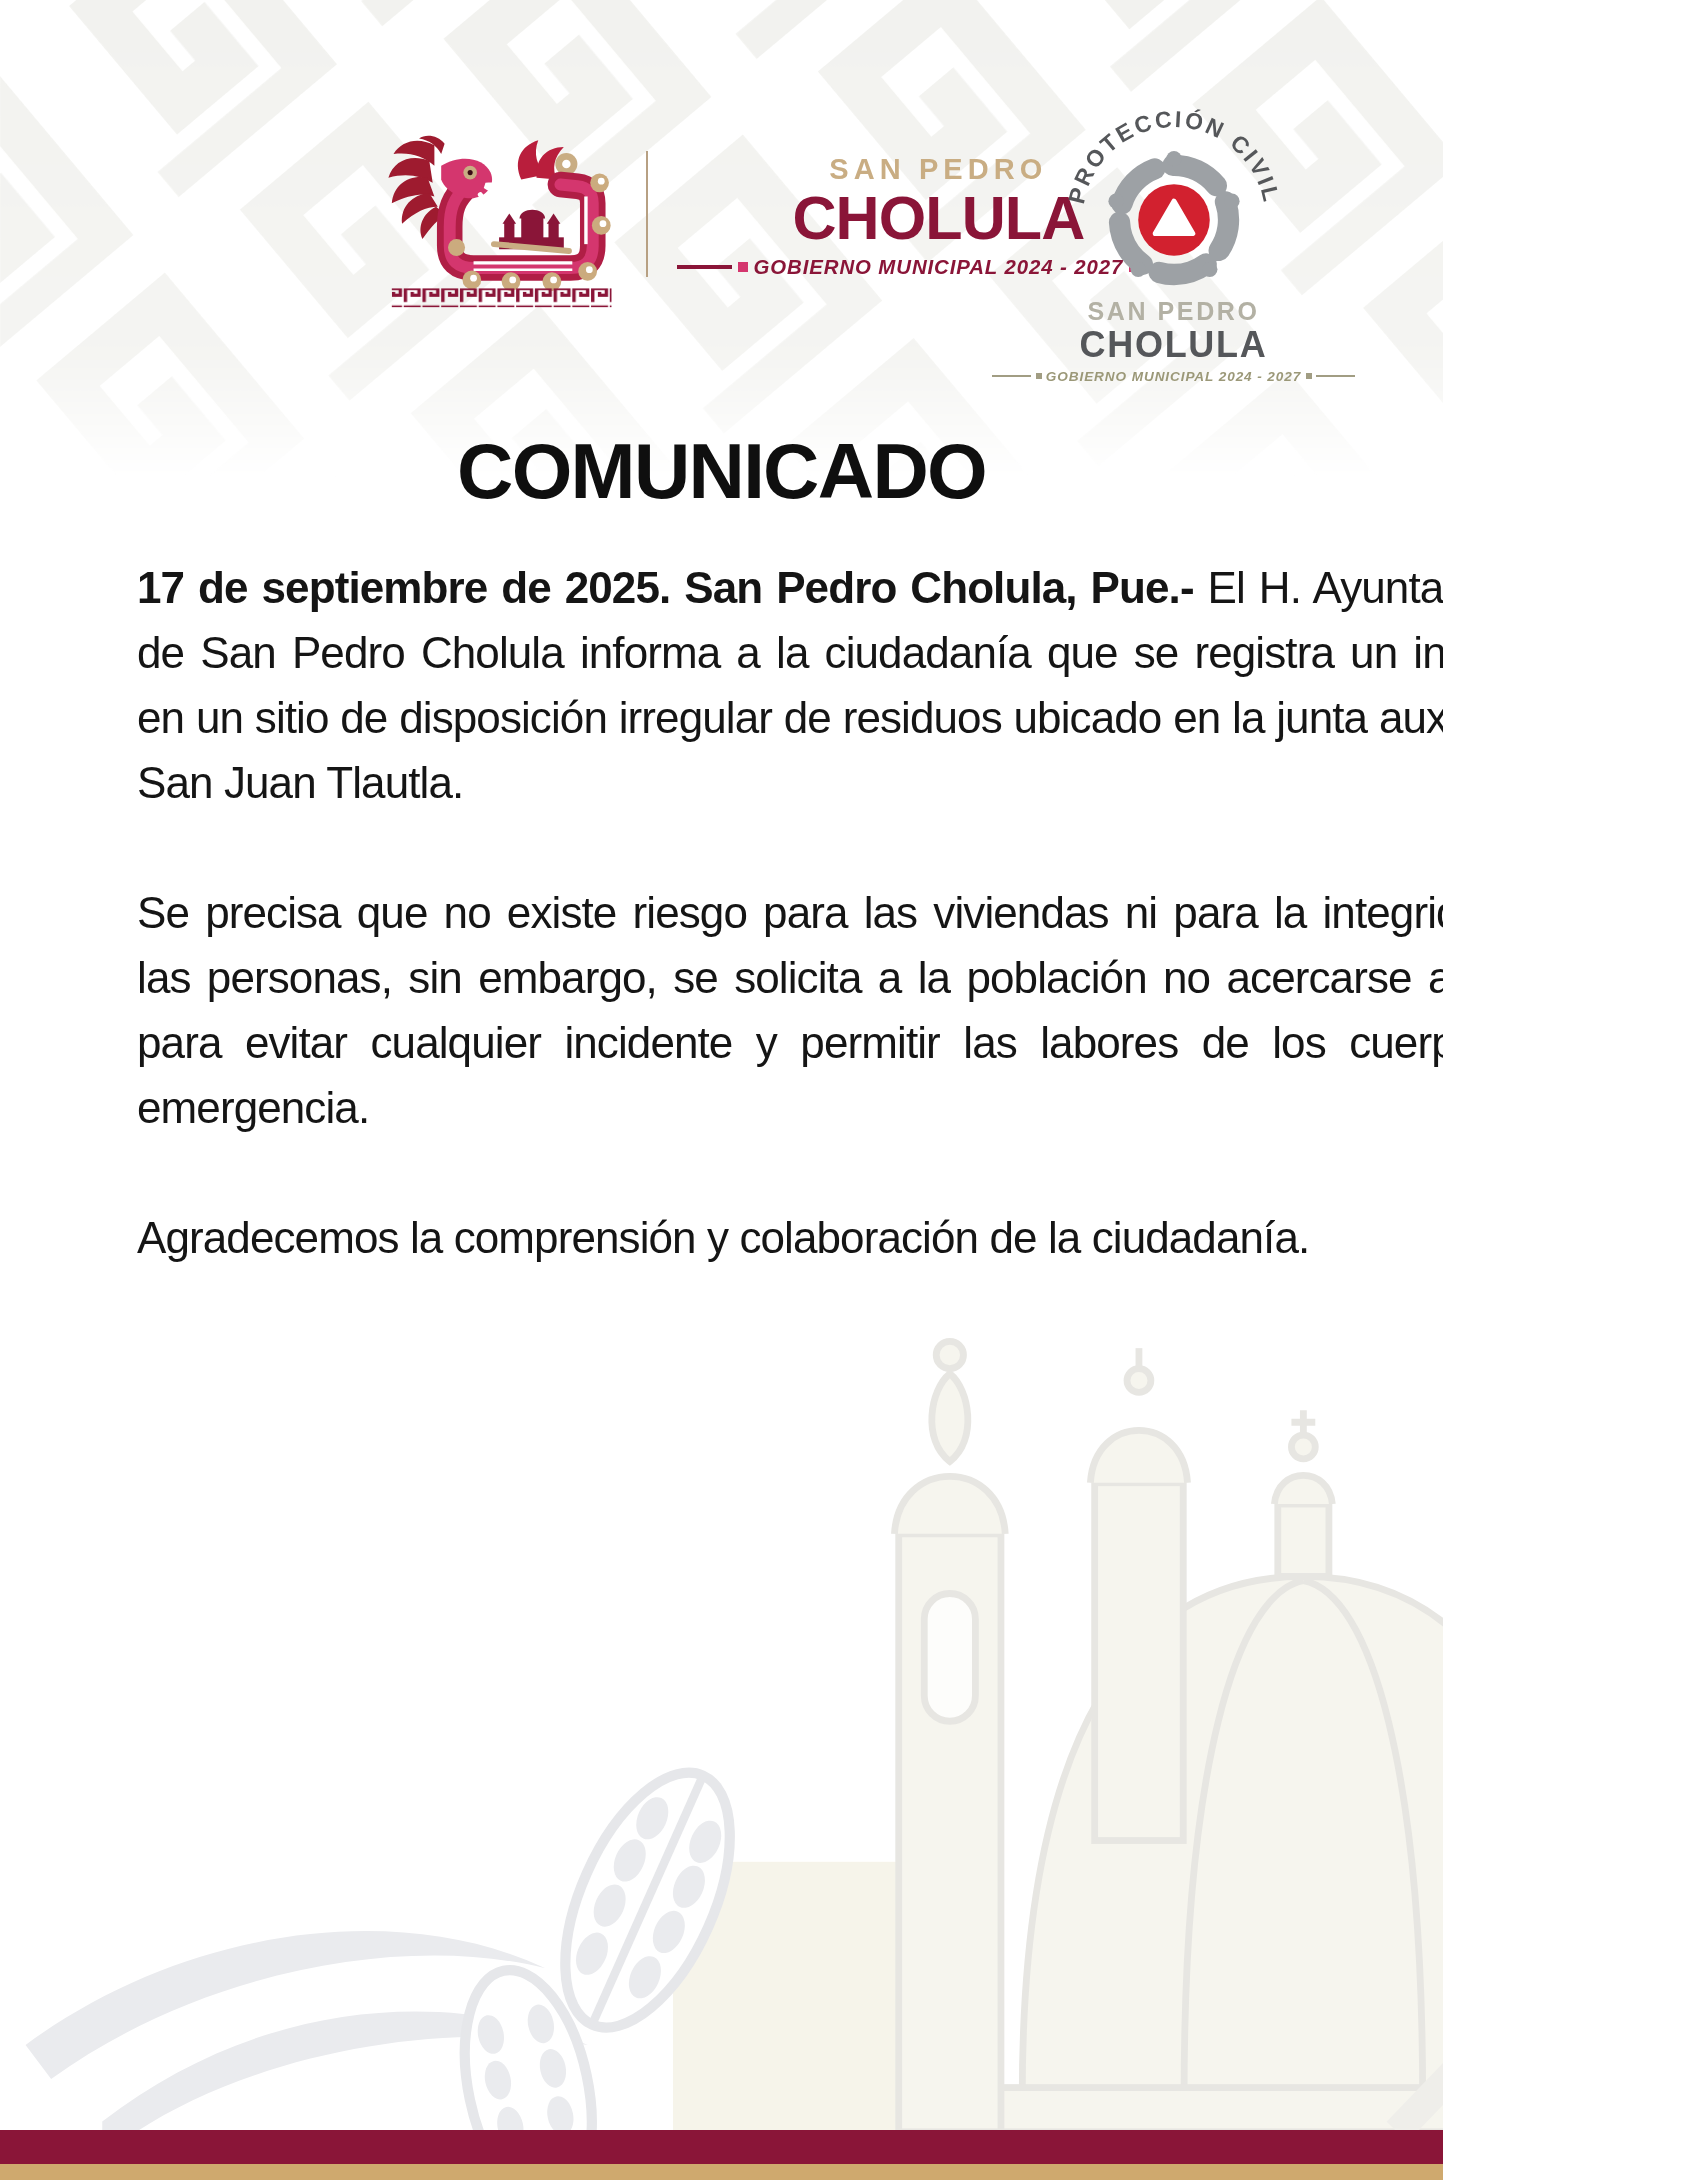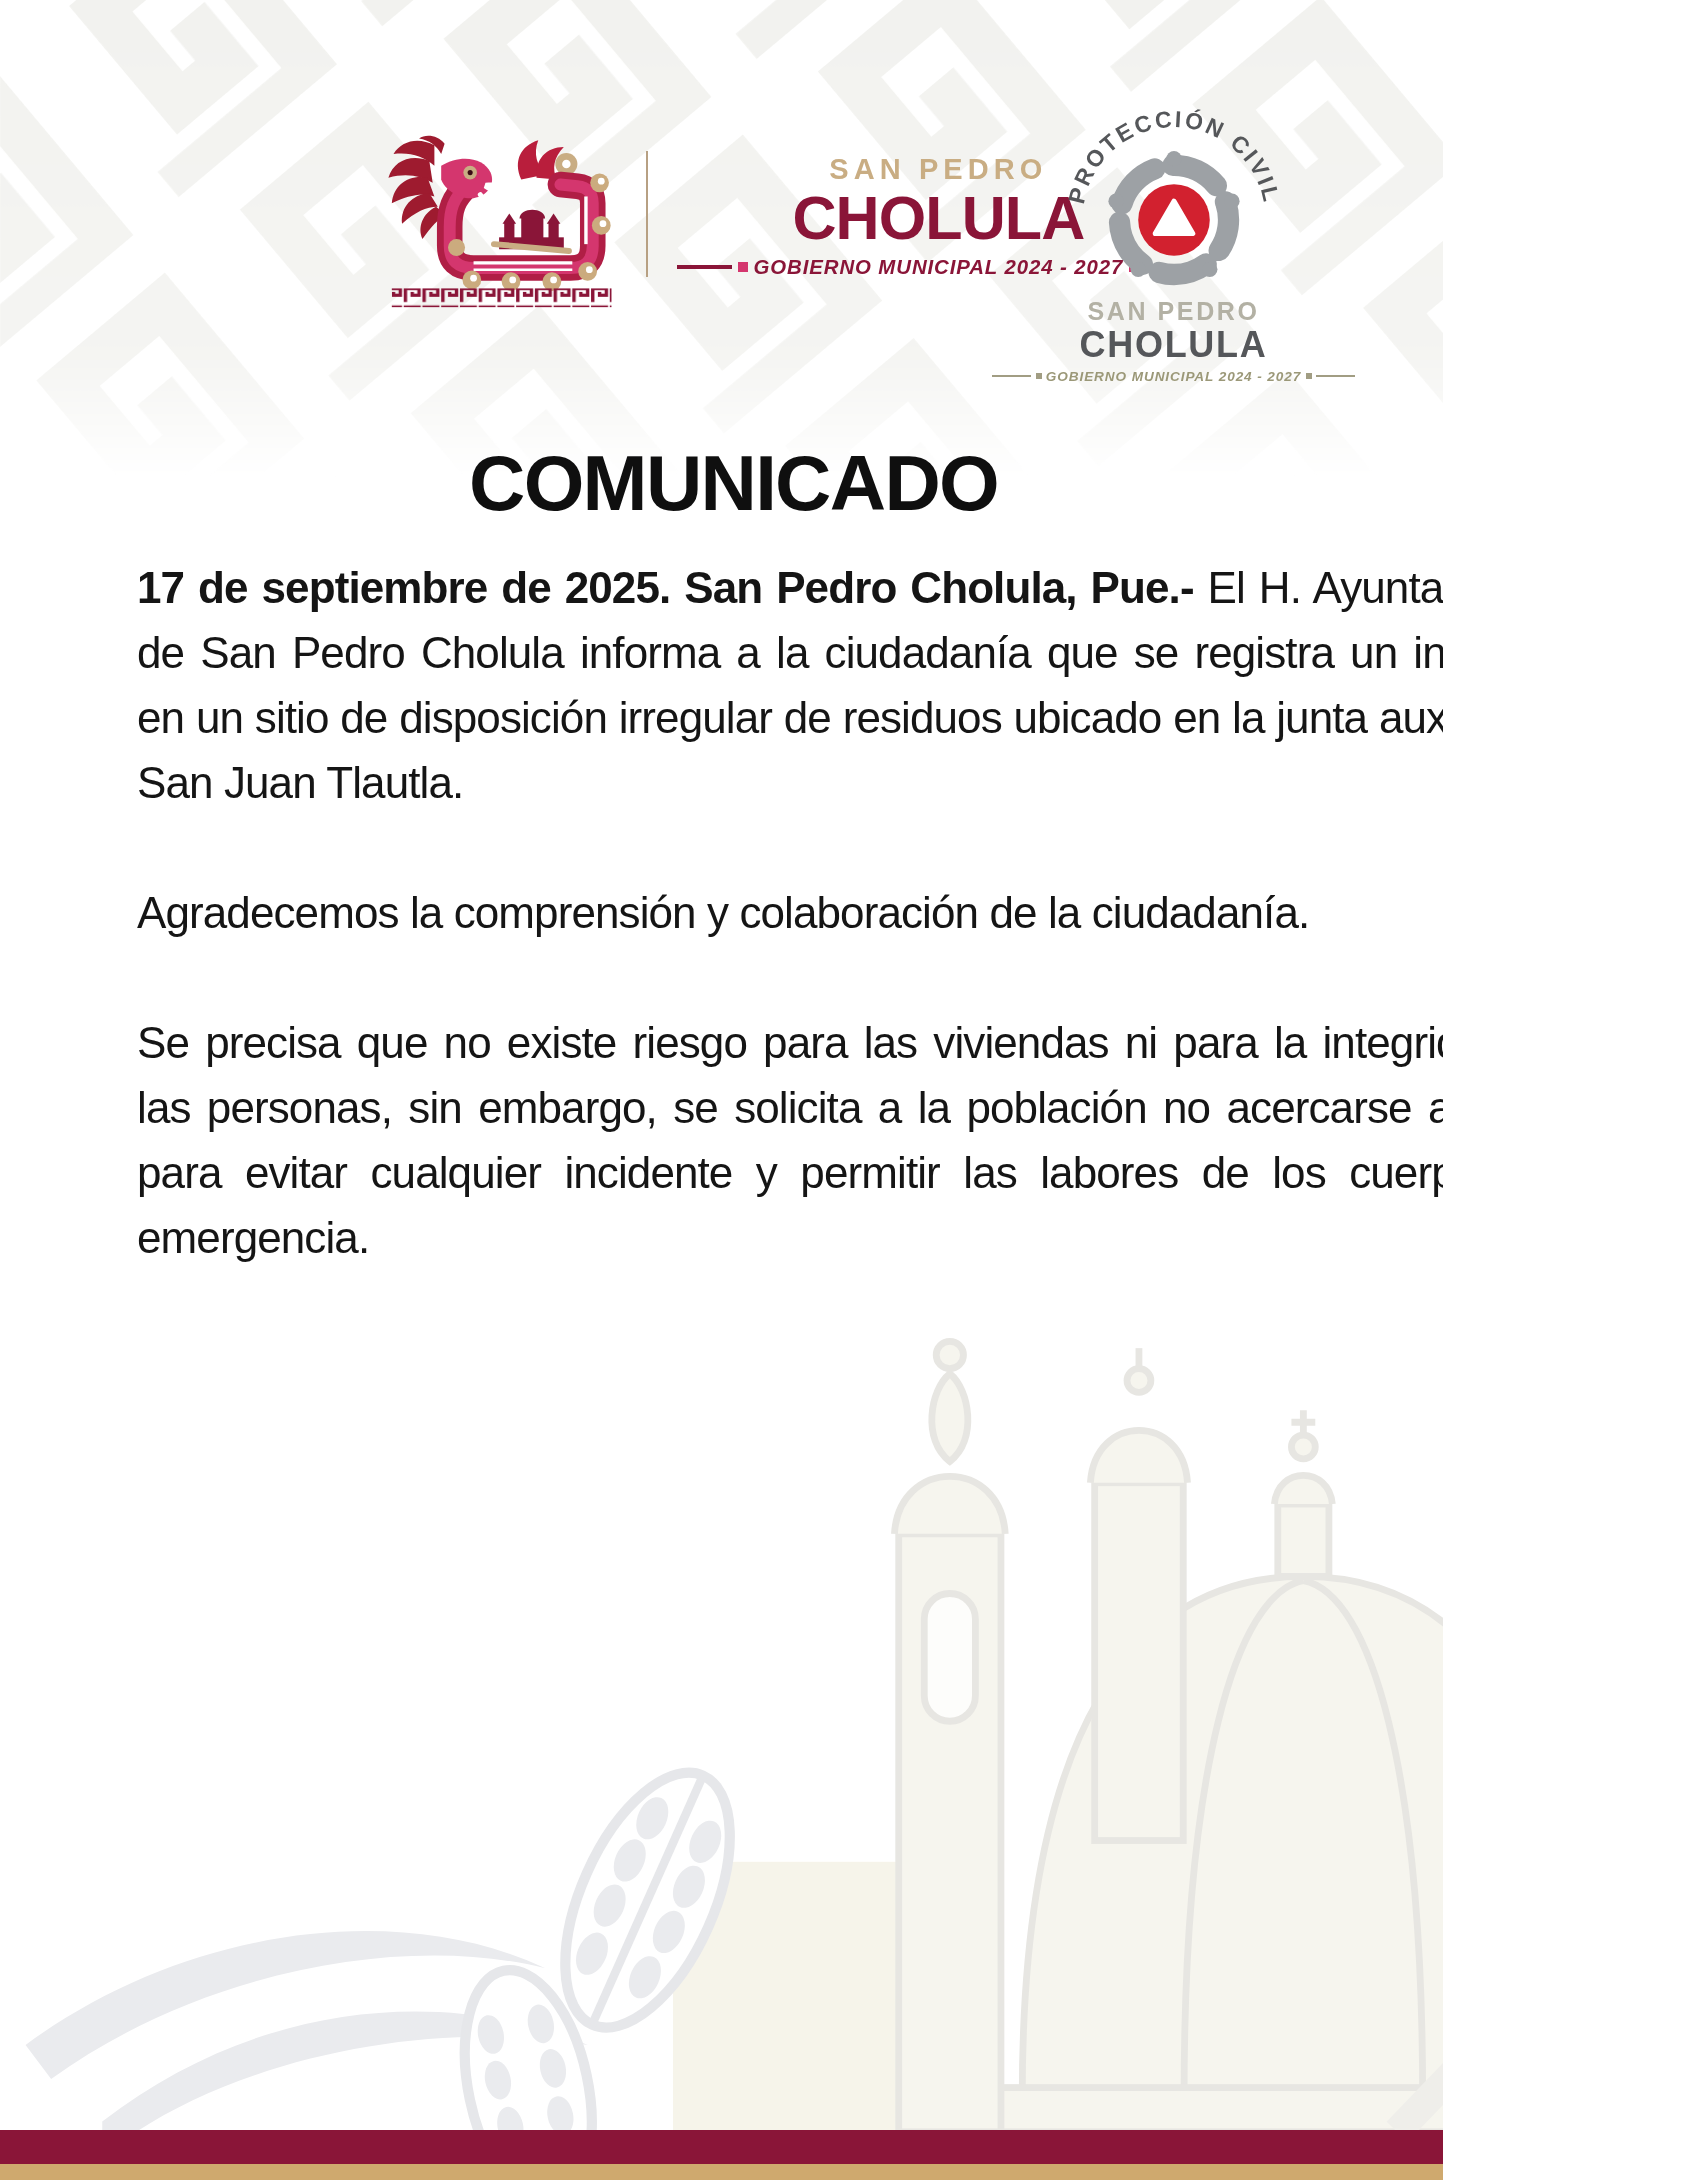--- a/index.html
+++ b/index.html
@@ -26,21 +26,21 @@
   .muni-gob{font-size:20.4px;font-weight:bold;font-style:italic;color:#8a1538;letter-spacing:0.9px;white-space:nowrap;}
   .pc-lockup{position:absolute;left:1050px;top:92px;width:247px;display:flex;flex-direction:column;align-items:center;}
   .pc-sp{font-size:25px;font-weight:bold;color:#b3b1a4;letter-spacing:2.6px;margin-top:1.7px;}
   .pc-ch{font-size:36px;font-weight:800;color:#55575a;letter-spacing:1.7px;line-height:1.05;}
   .pc-rule{display:flex;align-items:center;gap:4.3px;margin-top:5.1px;}
   .pc-rule .hline{height:1.7px;width:39px;background:#a19d83;}
   .pc-rule .sq{width:6px;height:6px;background:#a19d83;}
   .pc-gob{font-size:13.6px;font-weight:bold;font-style:italic;color:#9b9878;letter-spacing:0.9px;white-space:nowrap;}
   
   .doc-title{
-    position:absolute;left:0;top:426px;width:100%;margin:12px;text-align:center;
+    position:absolute;left:0;top:426px;width:100%;margin:0;text-align:center;
     font-size:78px;font-weight:800;letter-spacing:-1.7px;color:#0f0f0f;
   }
   
   .doc-body{
     position:absolute;left:137px;top:555px;width:1433px;
     font-size:44px;letter-spacing:-0.9px;line-height:65px;color:#151515;
     text-align:justify;
   }
   .doc-body p{margin:0 0 65px 0;}
   .doc-body p:last-child{margin-bottom:0;}
@@ -256,21 +256,21 @@
         <span class="sq"></span>
         <span class="hline"></span>
       </div>
     </div>
   </header>
 
   <h1 class="doc-title">COMUNICADO</h1>
 
   <main class="doc-body">
     <p><strong>17 de septiembre de 2025. San Pedro Cholula, Pue.-</strong><span> El H. Ayuntamiento de San Pedro Cholula informa a la ciudadanía que se registra un incendio en un sitio de disposición irregular de residuos ubicado en la junta auxiliar de San Juan Tlautla.</span></p>
+    <p><span>Se precisa que no existe riesgo para las viviendas ni para la integridad de las personas, sin embargo, se solicita a la población no acercarse al lugar para evitar cualquier incidente y permitir las labores de los cuerpos de emergencia.</span></p>
     <p><span>Agradecemos la comprensión y colaboración de la ciudadanía.</span></p>
-    <p><span>Se precisa que no existe riesgo para las viviendas ni para la integridad de las personas, sin embargo, se solicita a la población no acercarse al lugar para evitar cualquier incidente y permitir las labores de los cuerpos de emergencia.</span></p>
   </main>
 
   <div class="band-maroon"></div>
   <div class="band-gold"></div>
 
 </div>
 
 
 </body></html>

